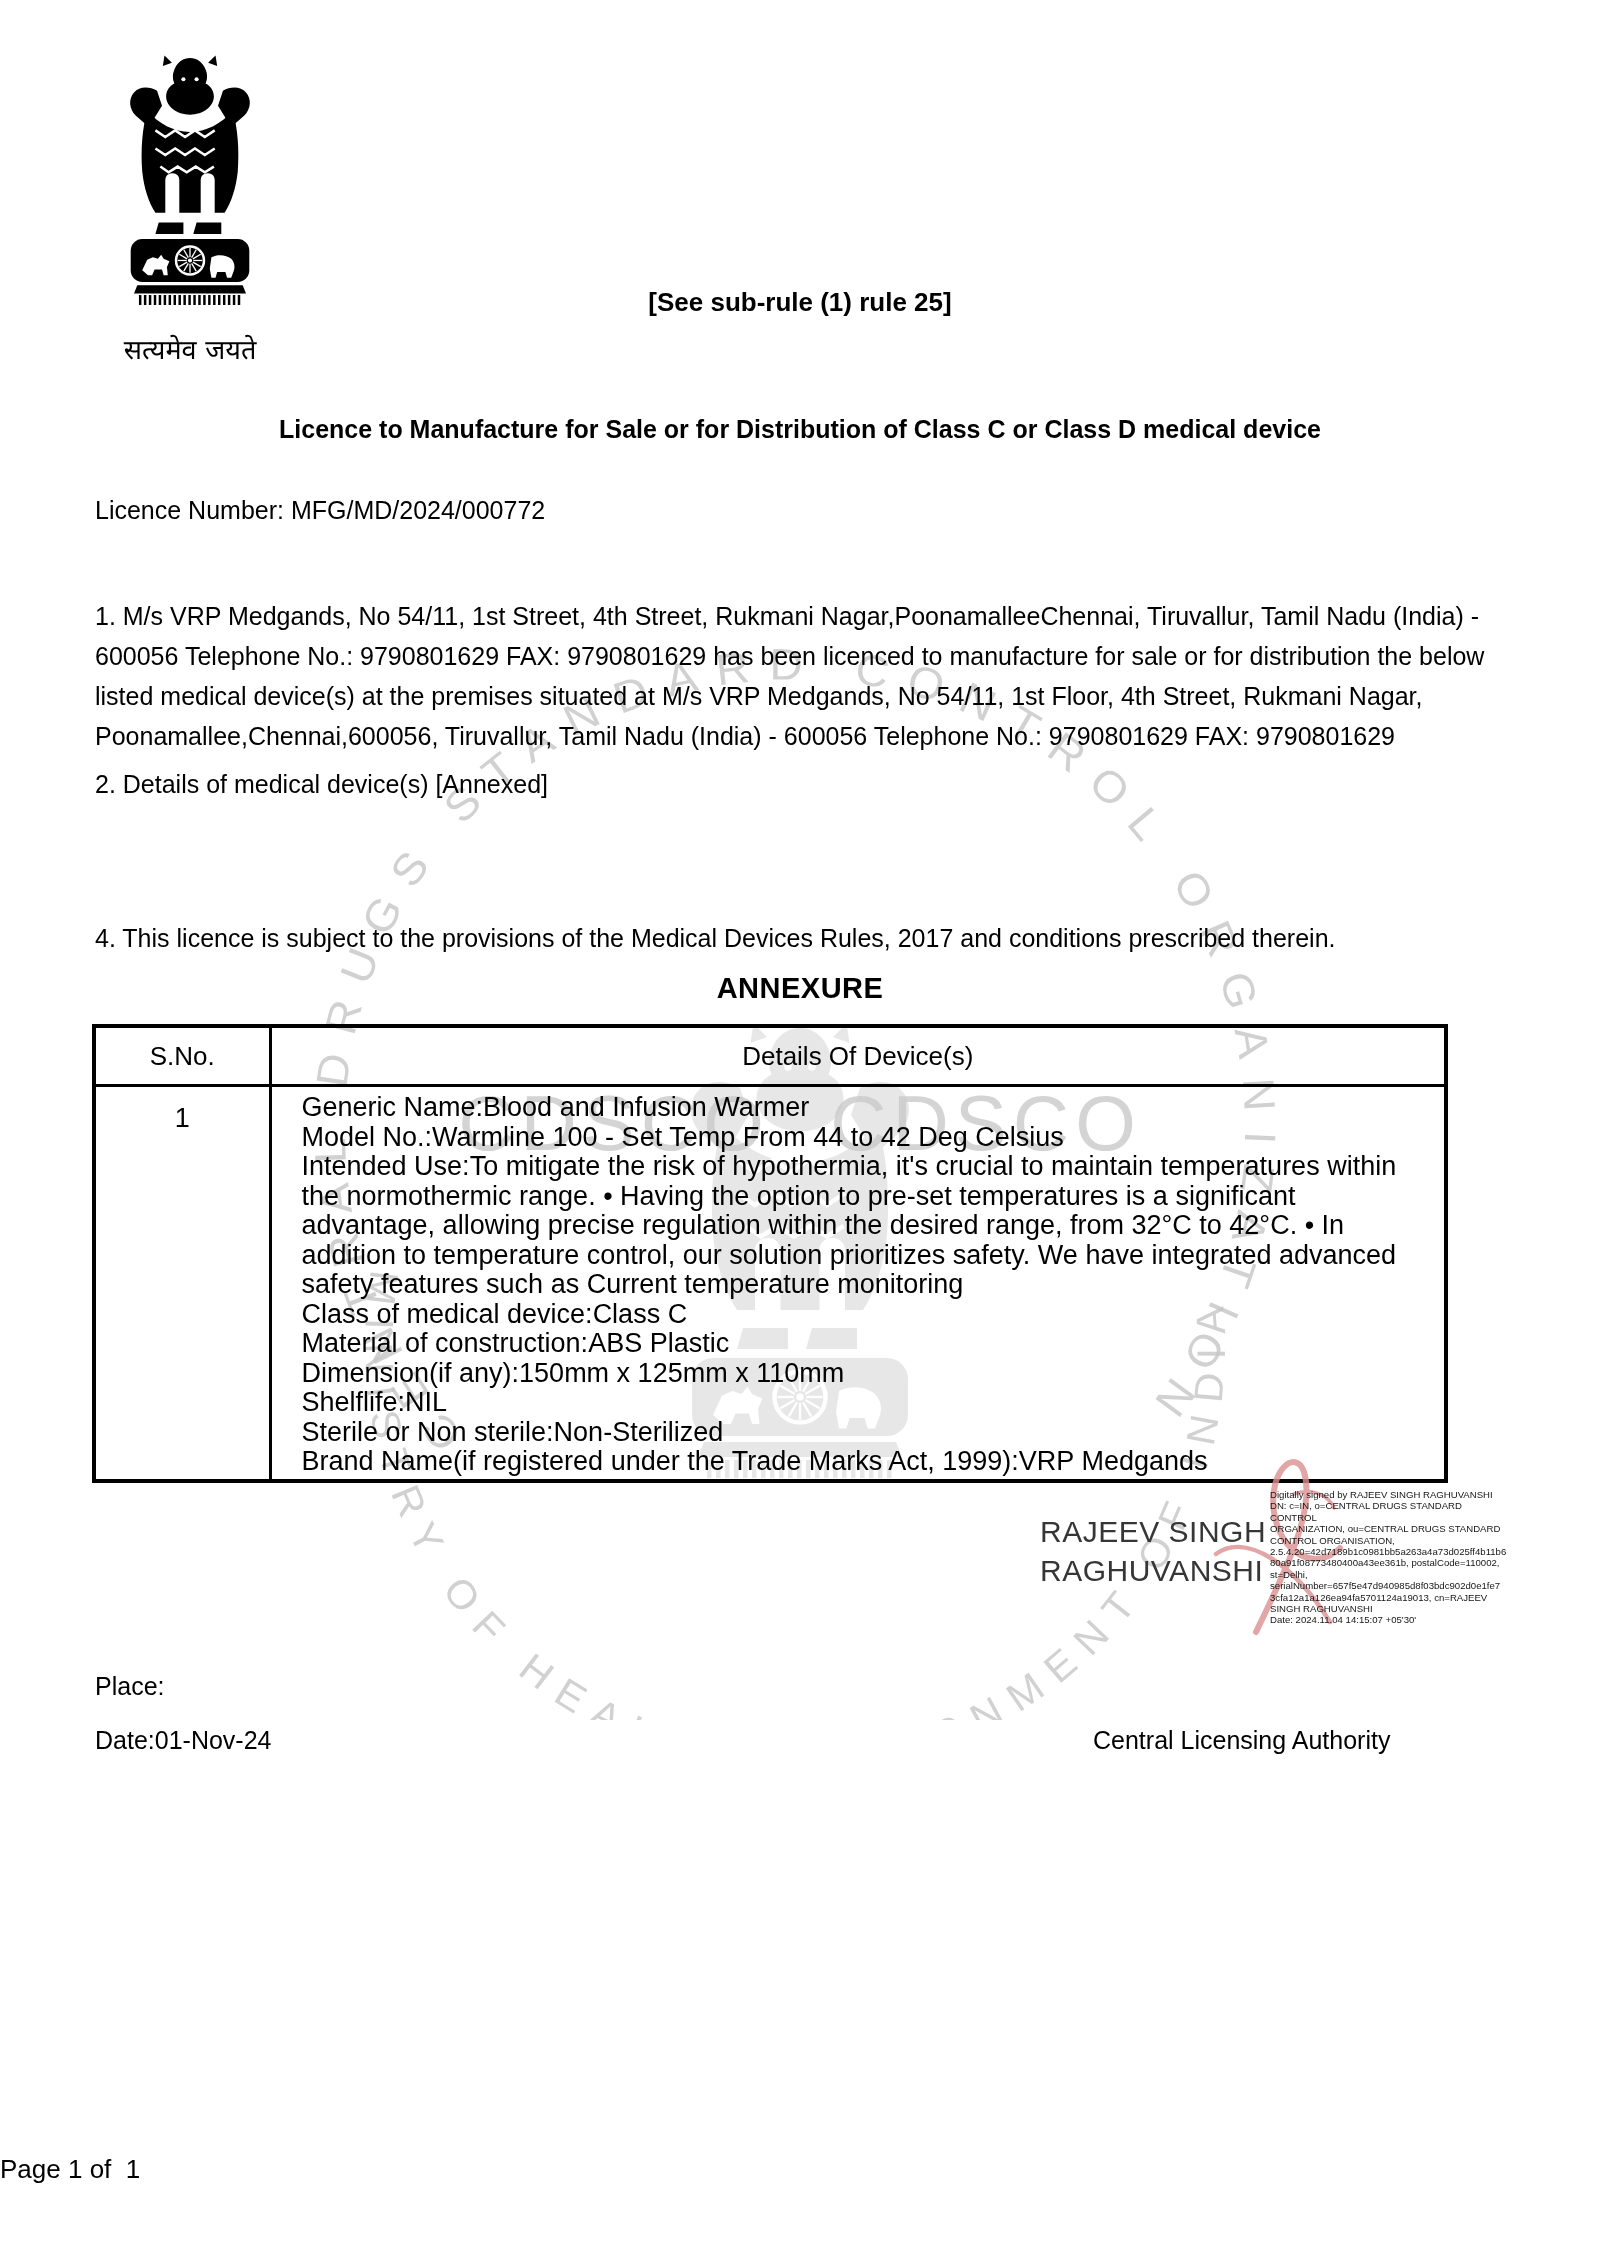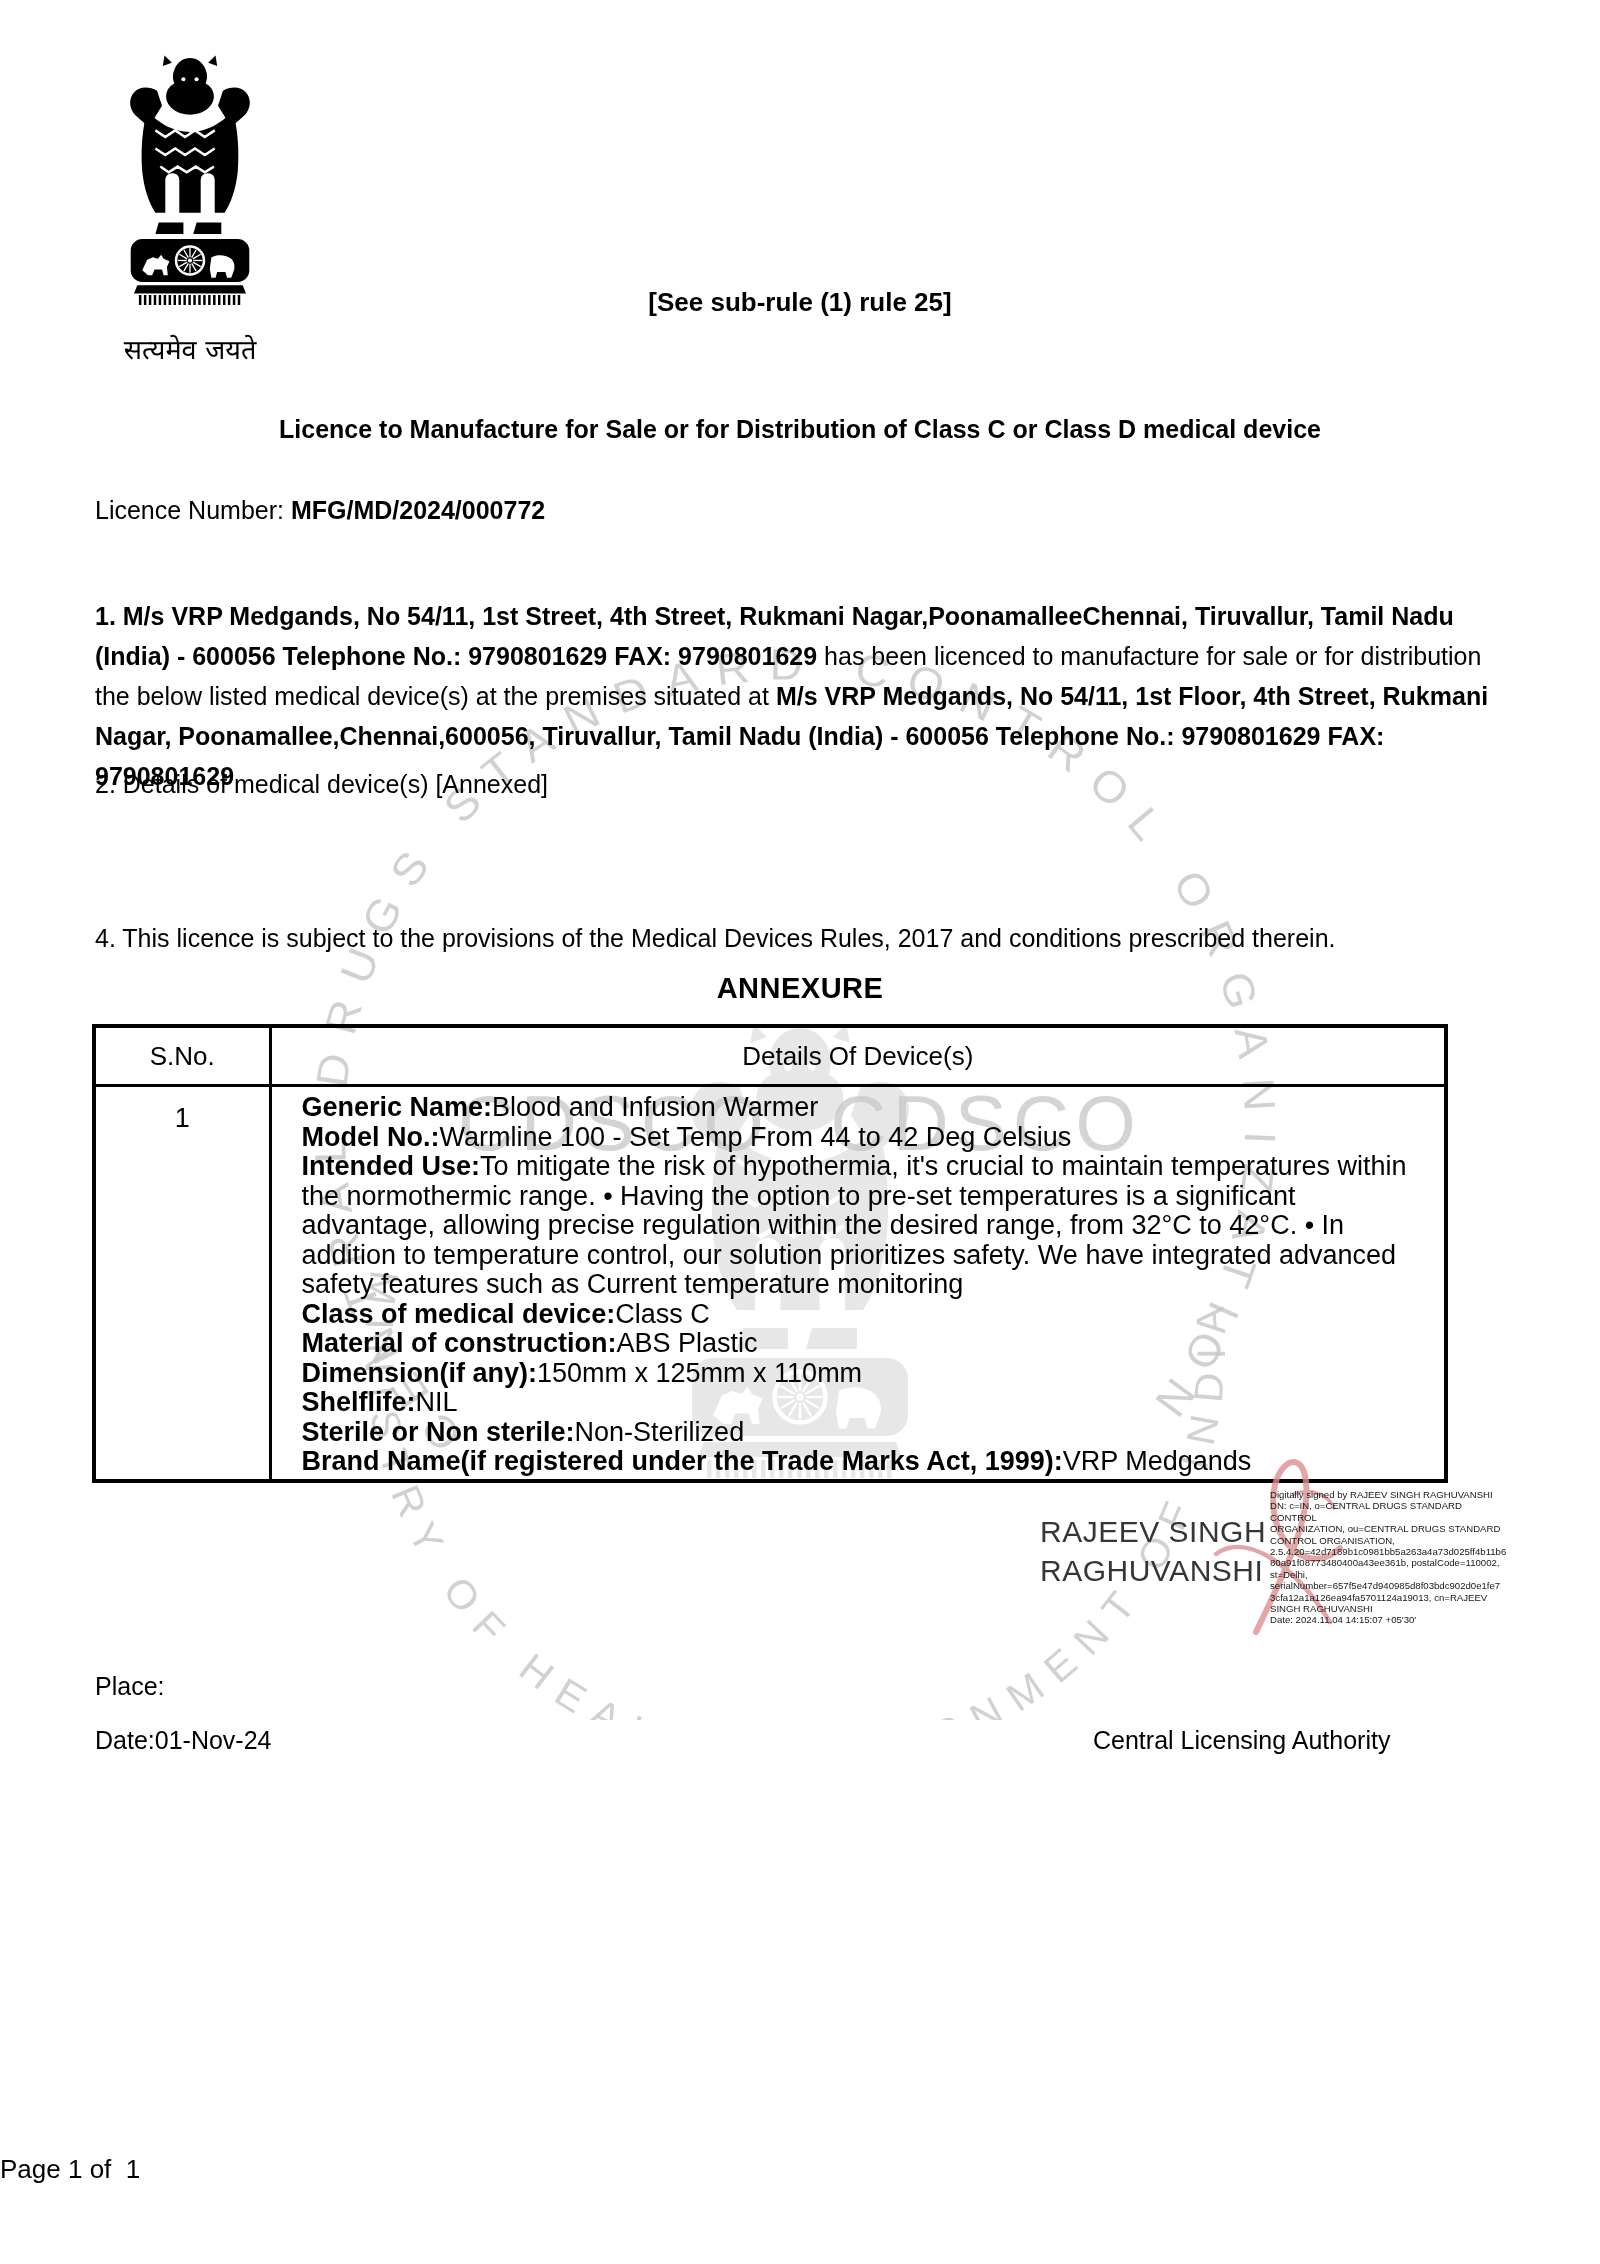--- a/index.html
+++ b/index.html
@@ -1,19 +1,19 @@
 <!DOCTYPE html>
 <html><head>
 <meta charset="utf-8">
 <style>
   html,body{margin:0;padding:0;background:#888}
   .page{position:relative;width:1600px;height:2264px;margin:0 auto;background:#fff;
         font-family:"Liberation Sans",sans-serif;color:#000;overflow:hidden}
   .abs{position:absolute}
-  .b{font-weight:bold}
+  .b{font-weight:normal}
   .centered{left:0;right:0;text-align:center}
   
   #form-title{top:170px;font-size:29px;font-weight:bold;letter-spacing:.5px}
   #sub-rule{top:287px;font-size:26px;font-weight:bold}
   #licence-heading{top:415px;font-size:25px;font-weight:bold}
   #licence-number{top:496px;left:95px;font-size:25px}
   
   .para{left:95px;width:1413px;font-size:25px;line-height:40px}
   #clause1{top:596px}
   #clause2{top:764px}

